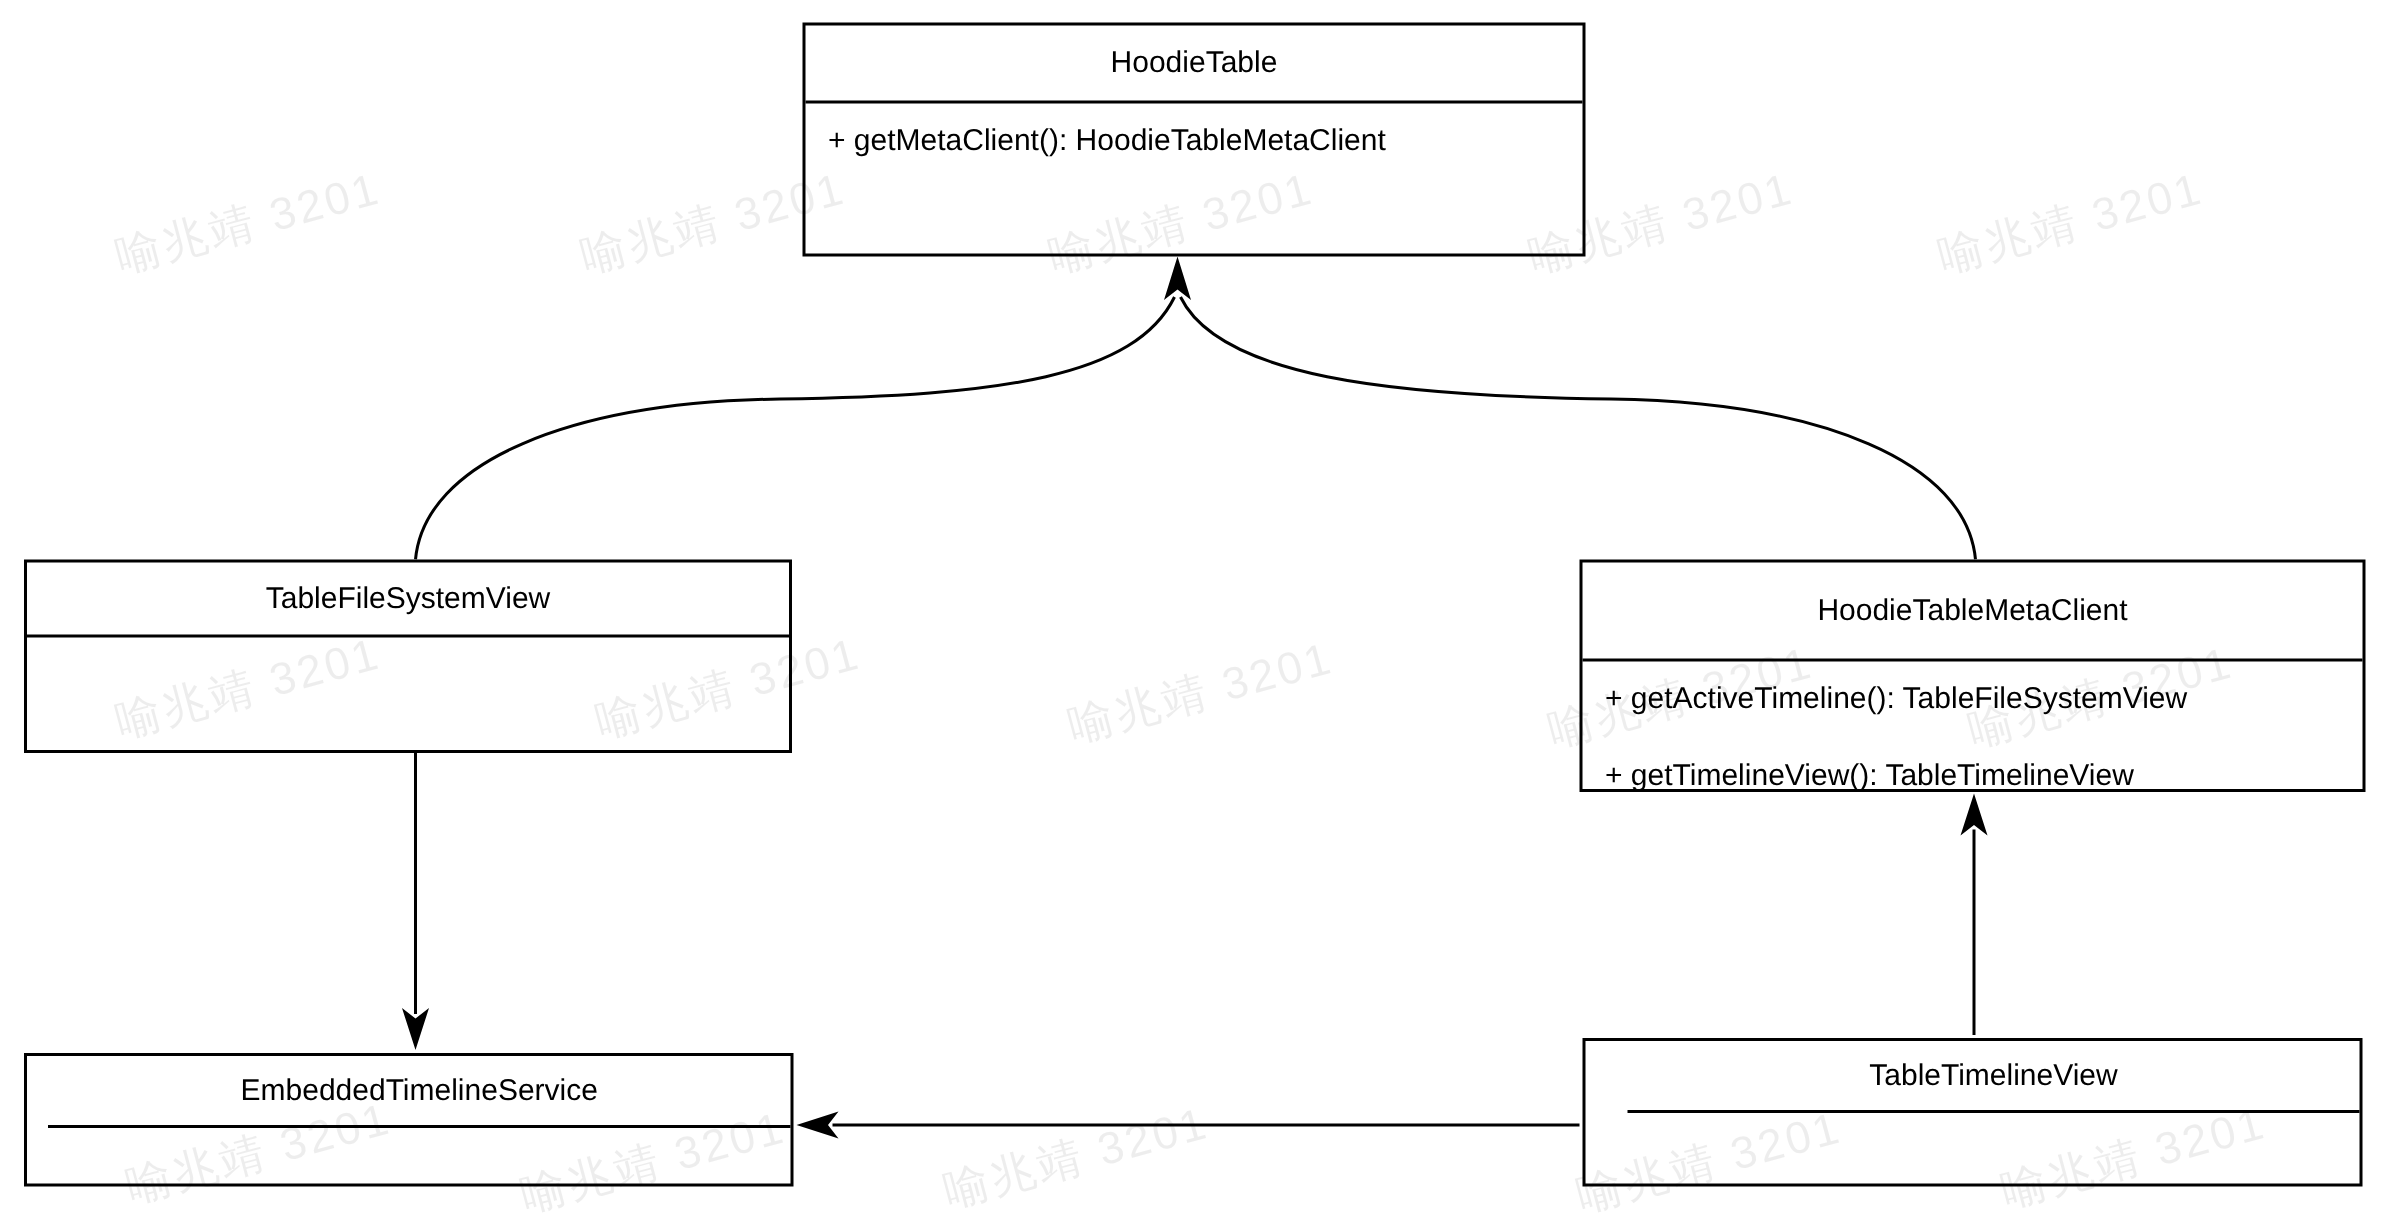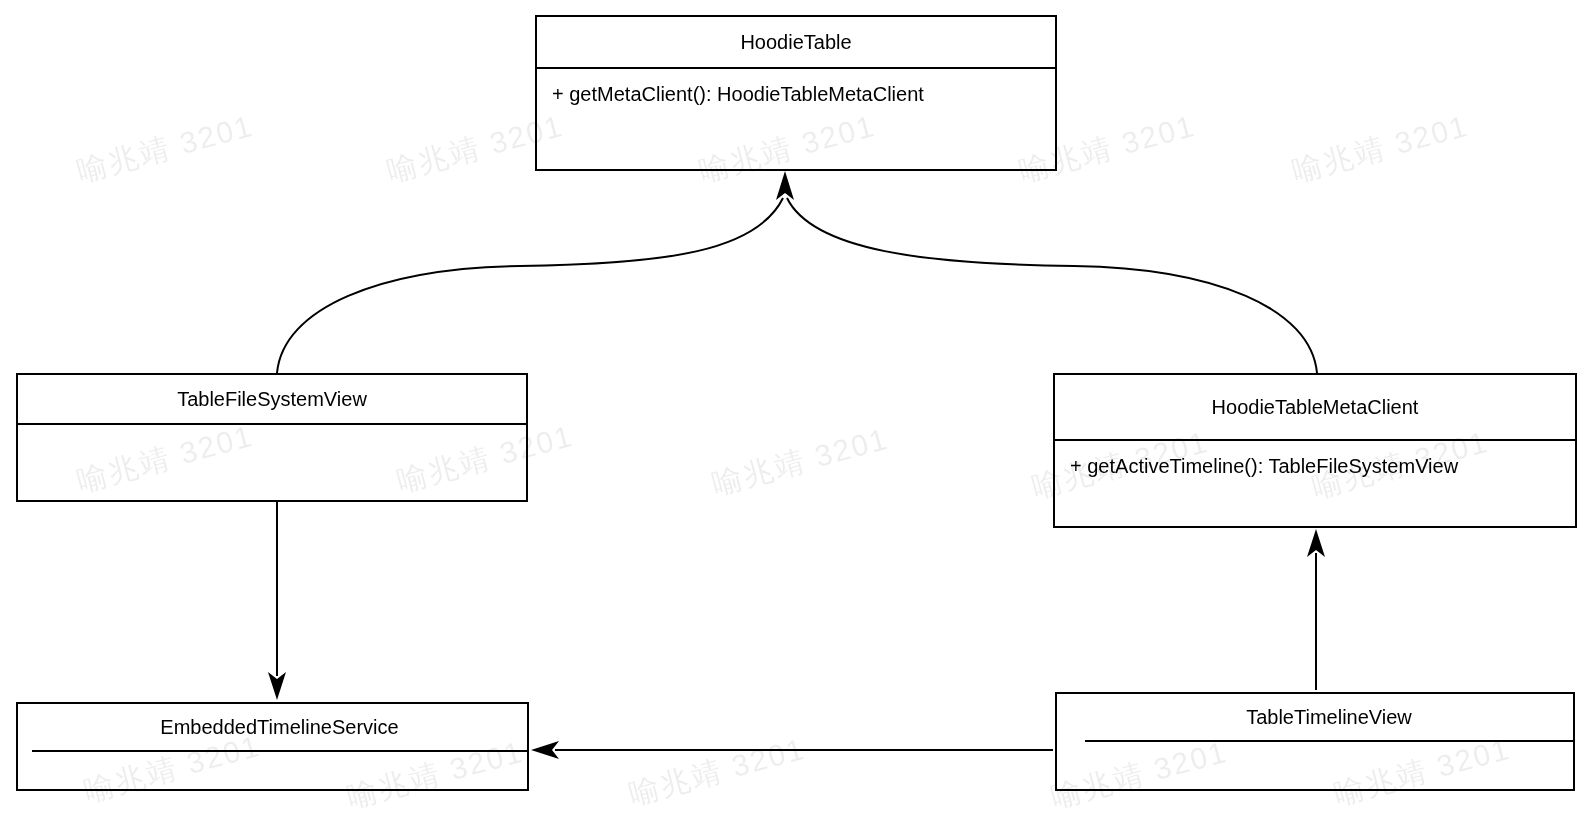--- a/index.html
+++ b/index.html
@@ -111,20 +111,21 @@
 
   <div class="uml-class box-tablefilesystemview">
     <div class="uml-title">TableFileSystemView</div>
     <div class="uml-body"></div>
   </div>
 
   <div class="uml-class box-hoodietablemetaclient">
     <div class="uml-title">HoodieTableMetaClient</div>
     <div class="uml-body">
       <div class="uml-method">+ getActiveTimeline(): TableFileSystemView</div>
+      <div class="uml-method">+ getTimelineView(): TableTimelineView</div>
     </div>
   </div>
 
   <div class="uml-class box-embeddedtimelineservice">
     <div class="uml-title">EmbeddedTimelineService</div>
     <div class="uml-body"></div>
   </div>
 
   <div class="uml-class box-tabletimelineview">
     <div class="uml-title">TableTimelineView</div>

